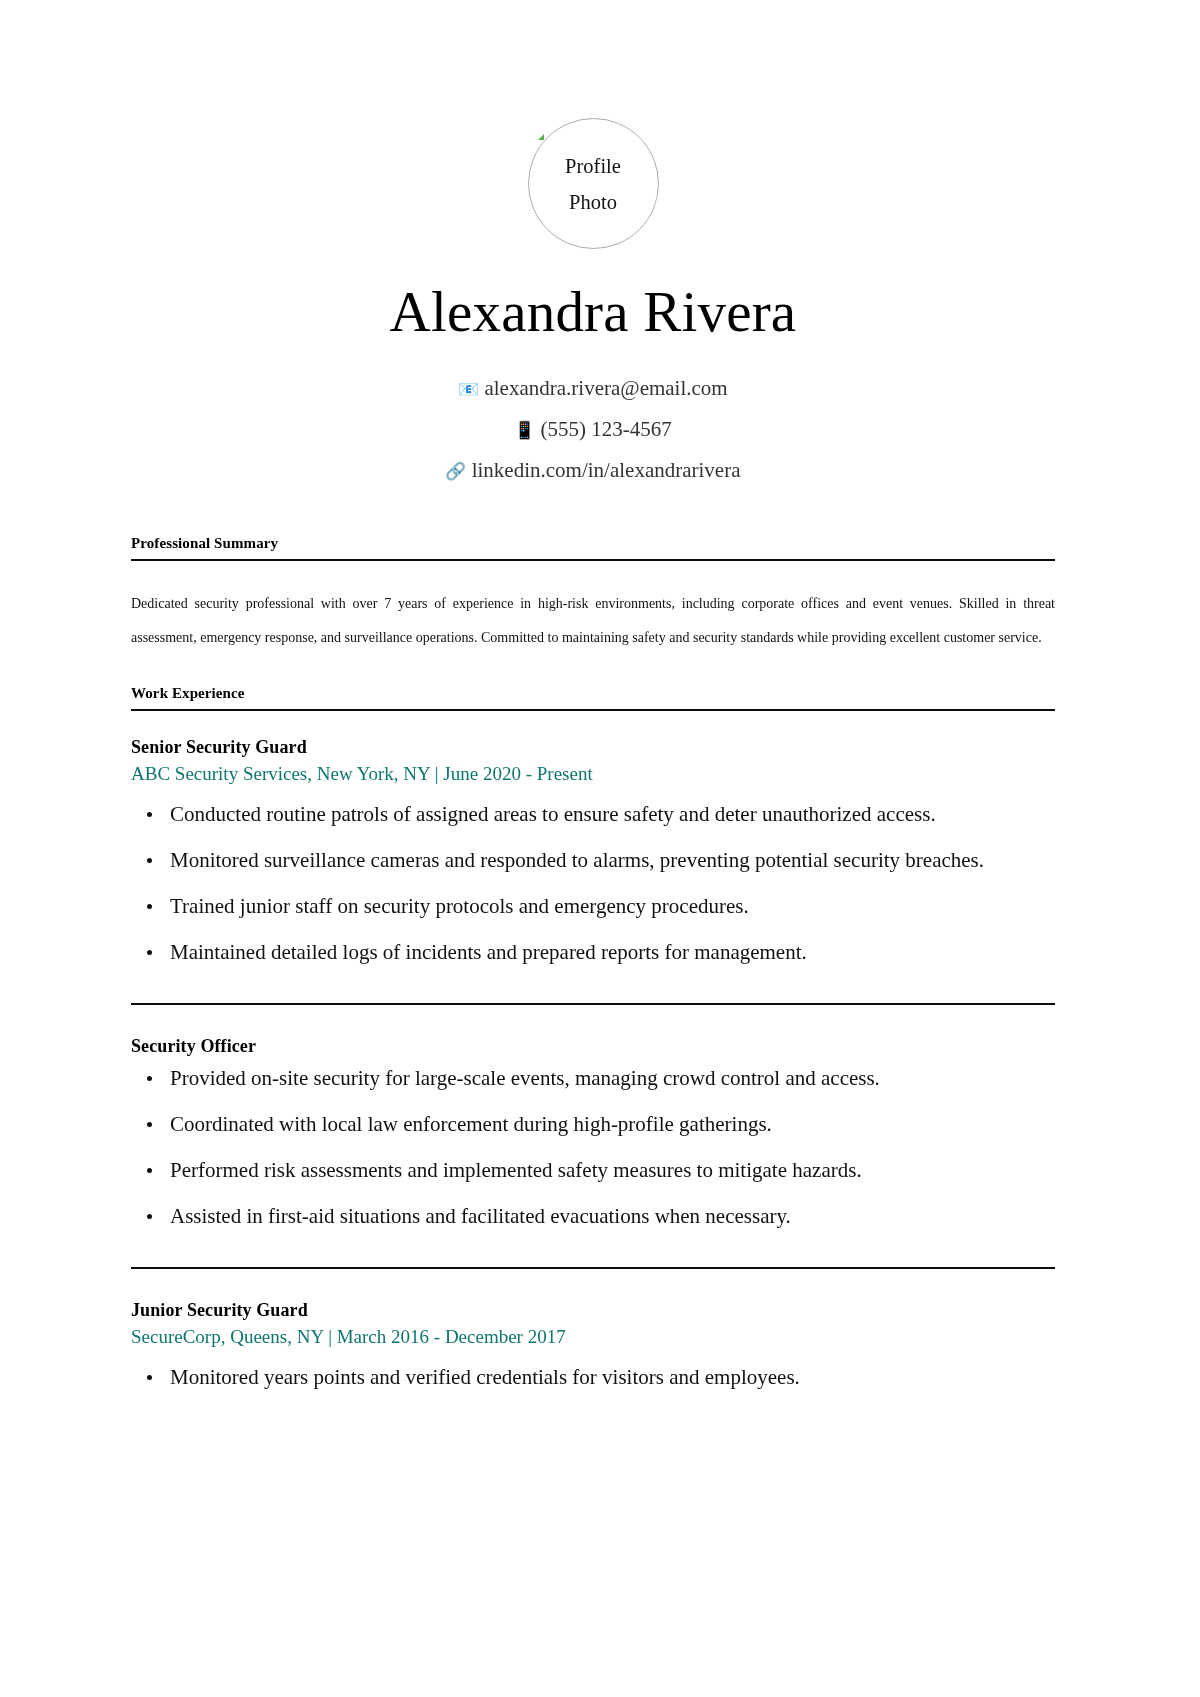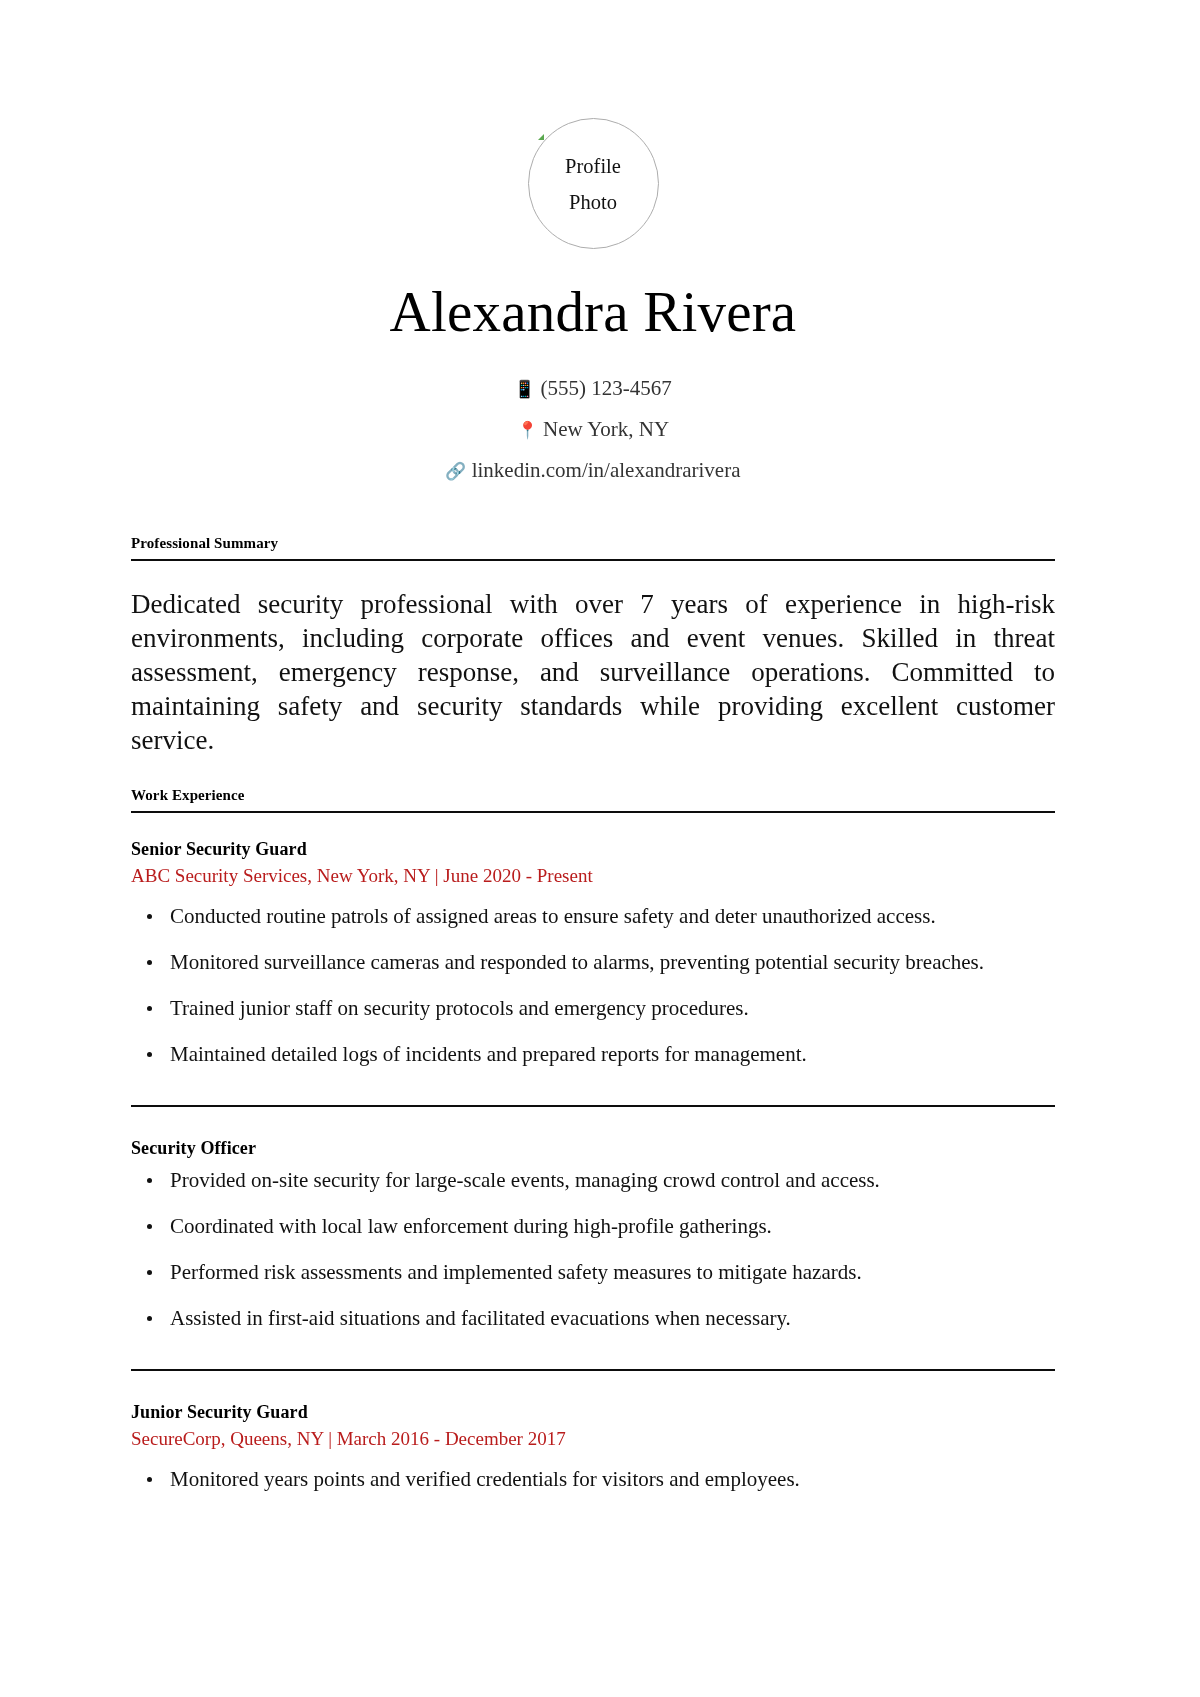--- a/index.html
+++ b/index.html
@@ -97,42 +97,42 @@
     letter-spacing: 0.1px;
   }
   .rule {
     border: 0;
     border-top: 2.4px solid #0d0d0d;
     margin: 0 0 26px 0;
     width: 100%;
   }
 
   .summary-text {
-    font-size: 27px;
+    font-size: 14px;
     line-height: 34px;
     text-align: justify;
     margin: 0;
     color: #111111;
   }
 
   .spacer-lg { height: 44px; }
   .spacer-md { height: 30px; }
 
   
   .job { }
   .job-title {
     font-size: 18px;
     font-weight: bold;
     margin: 4px 0 3px 0;
     color: #000000;
     letter-spacing: 0.1px;
   }
   .job-meta {
     font-size: 19px;
-    color: #b91c1c;
+    color: #0f766e;
     margin: 0 0 14px 0;
     line-height: 26px;
   }
 
   .bullets {
     list-style: none;
     margin: 8px;
     padding: 0;
   }
   .bullets li {
@@ -173,24 +173,24 @@
       <div class="photo-circle">
         <span class="photo-artifact"></span>
         <span class="ph-line">Profile</span>
         <span class="ph-line">Photo</span>
       </div>
     </div>
 
     <h1 class="name">Alexandra Rivera</h1>
 
     <div class="contact-line">
+      <span class="c-icon">📧</span><span>alexandra.rivera@email.com</span>
+    </div>
+    <div class="contact-line">
       <span class="c-icon">📱</span><span>(555) 123-4567</span>
-    </div>
-    <div class="contact-line">
-      <span class="c-icon">📍</span><span>New York, NY</span>
     </div>
     <div class="contact-line">
       <span class="c-icon">🔗</span><span>linkedin.com/in/alexandrarivera</span>
     </div>
 
   </div>
 
   <div class="spacer-lg"></div>
 
   <div class="section">

